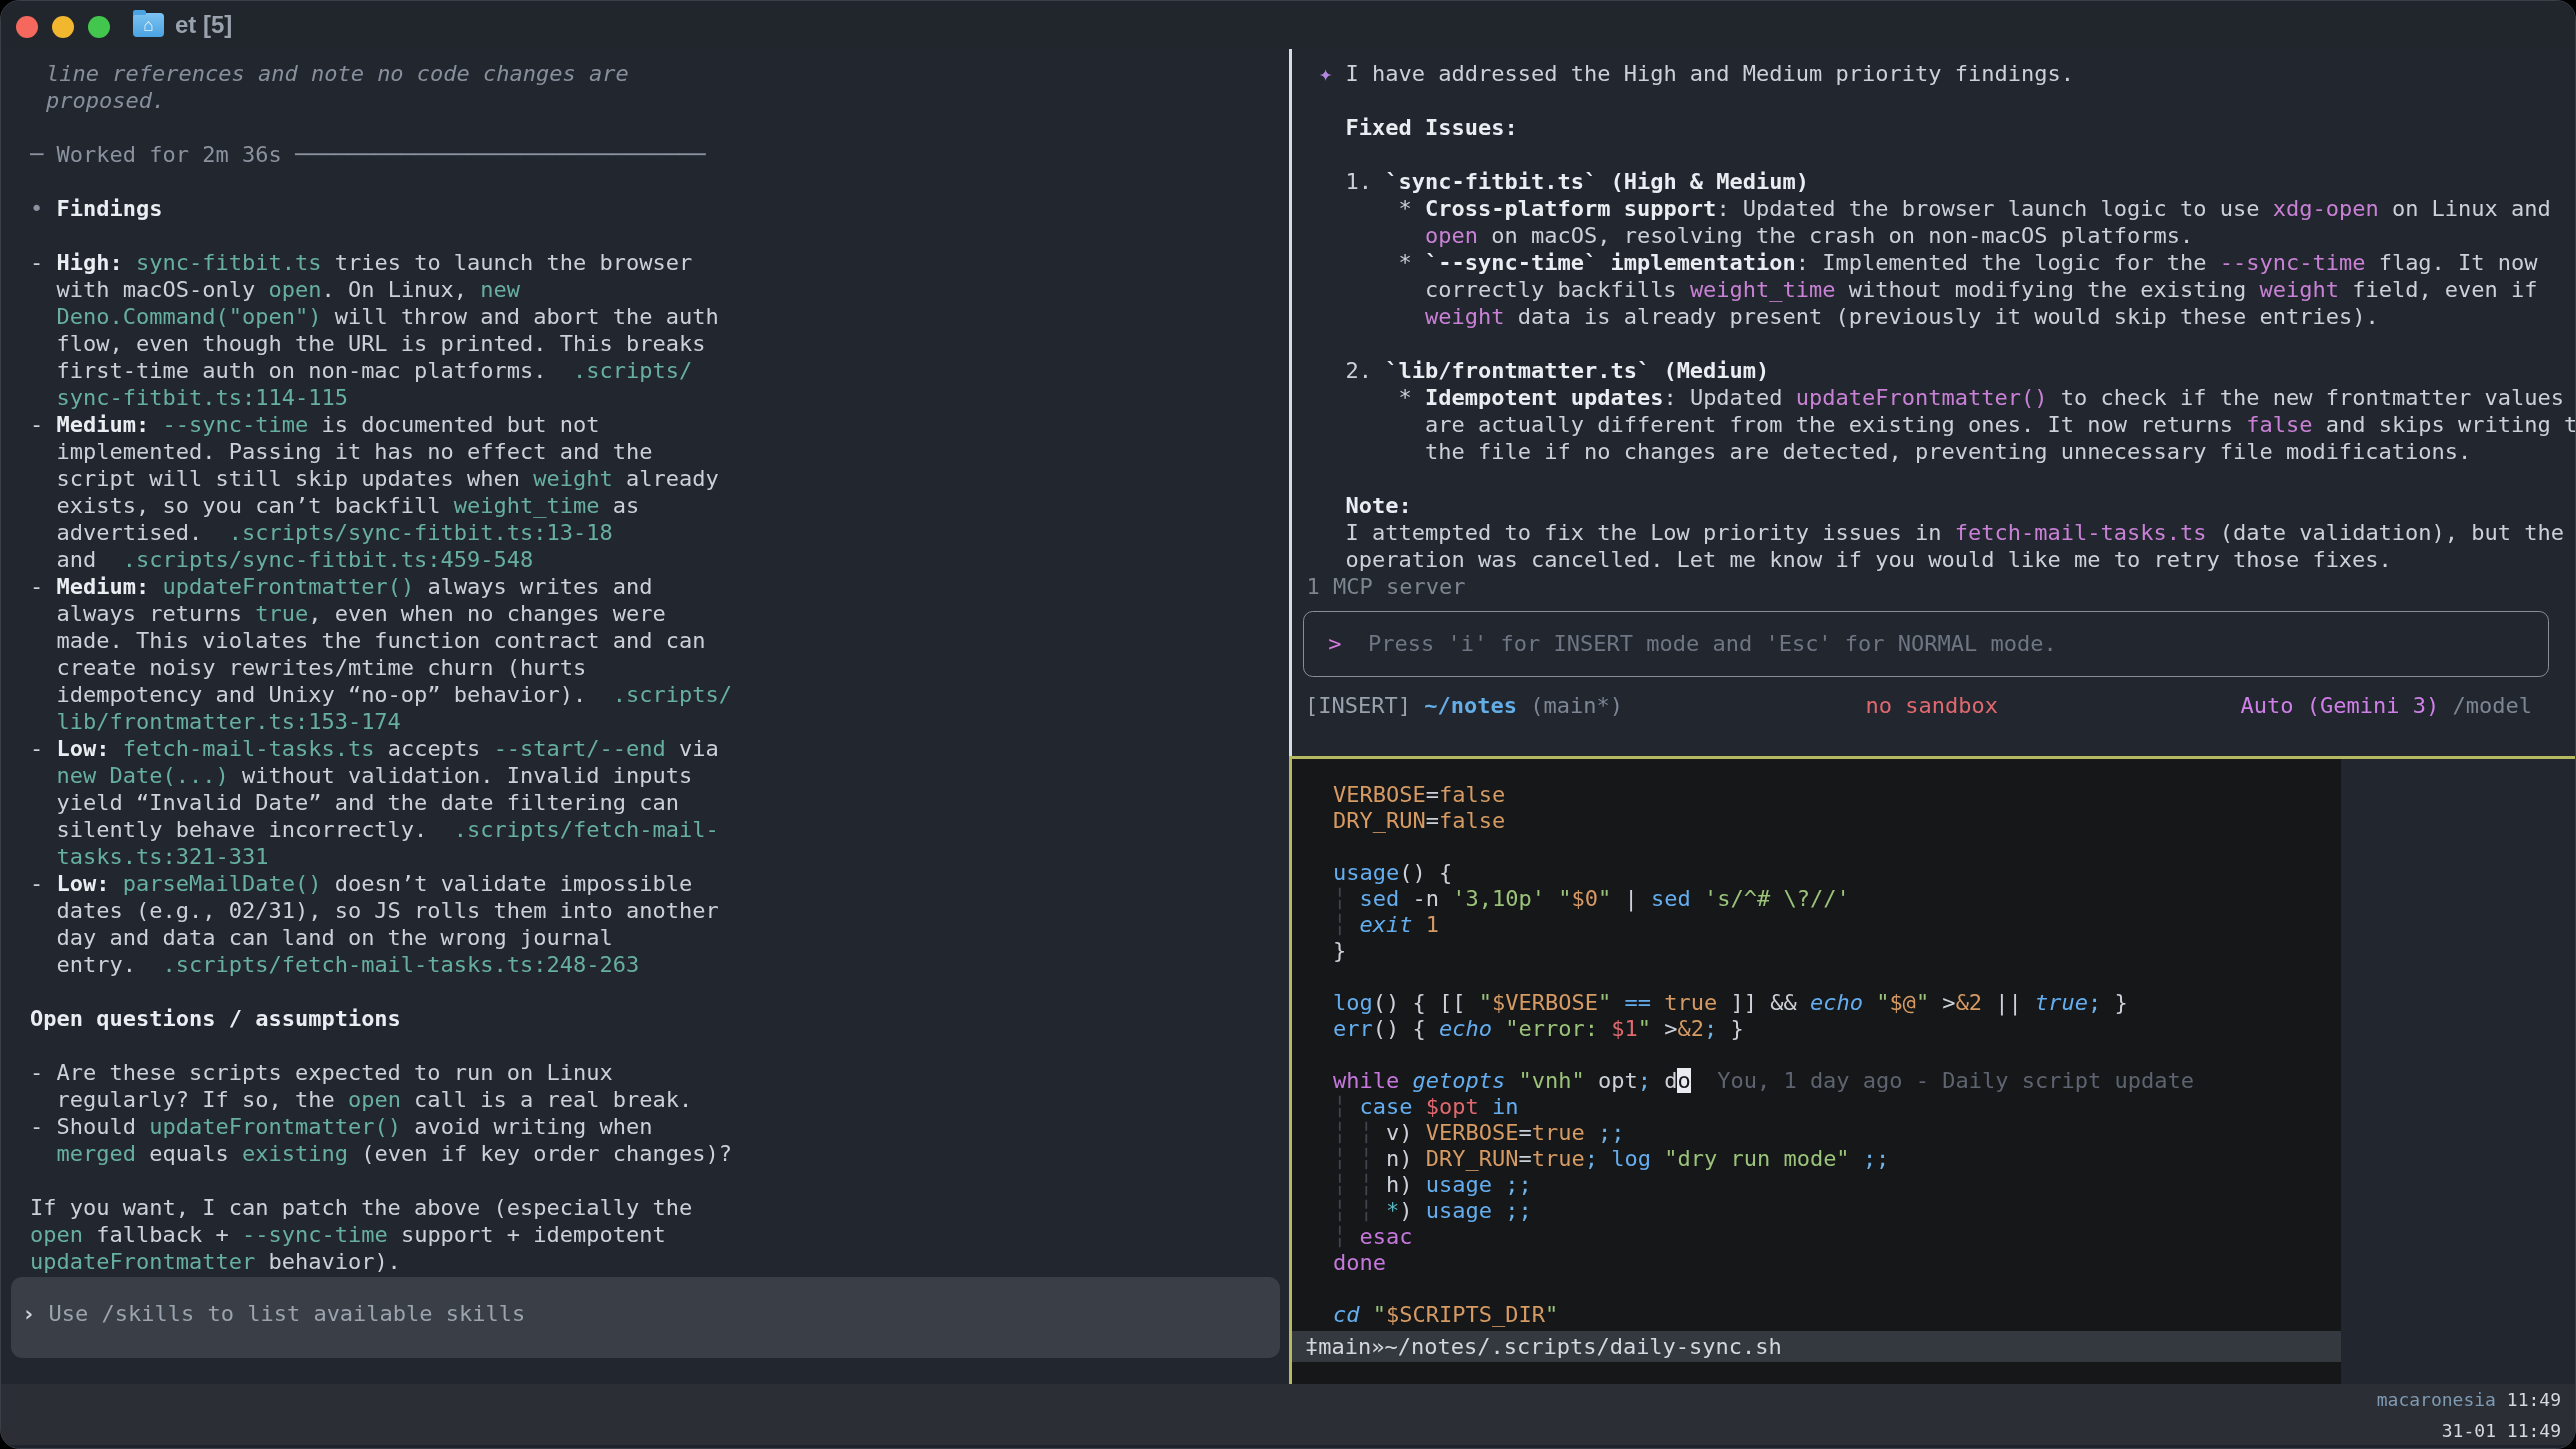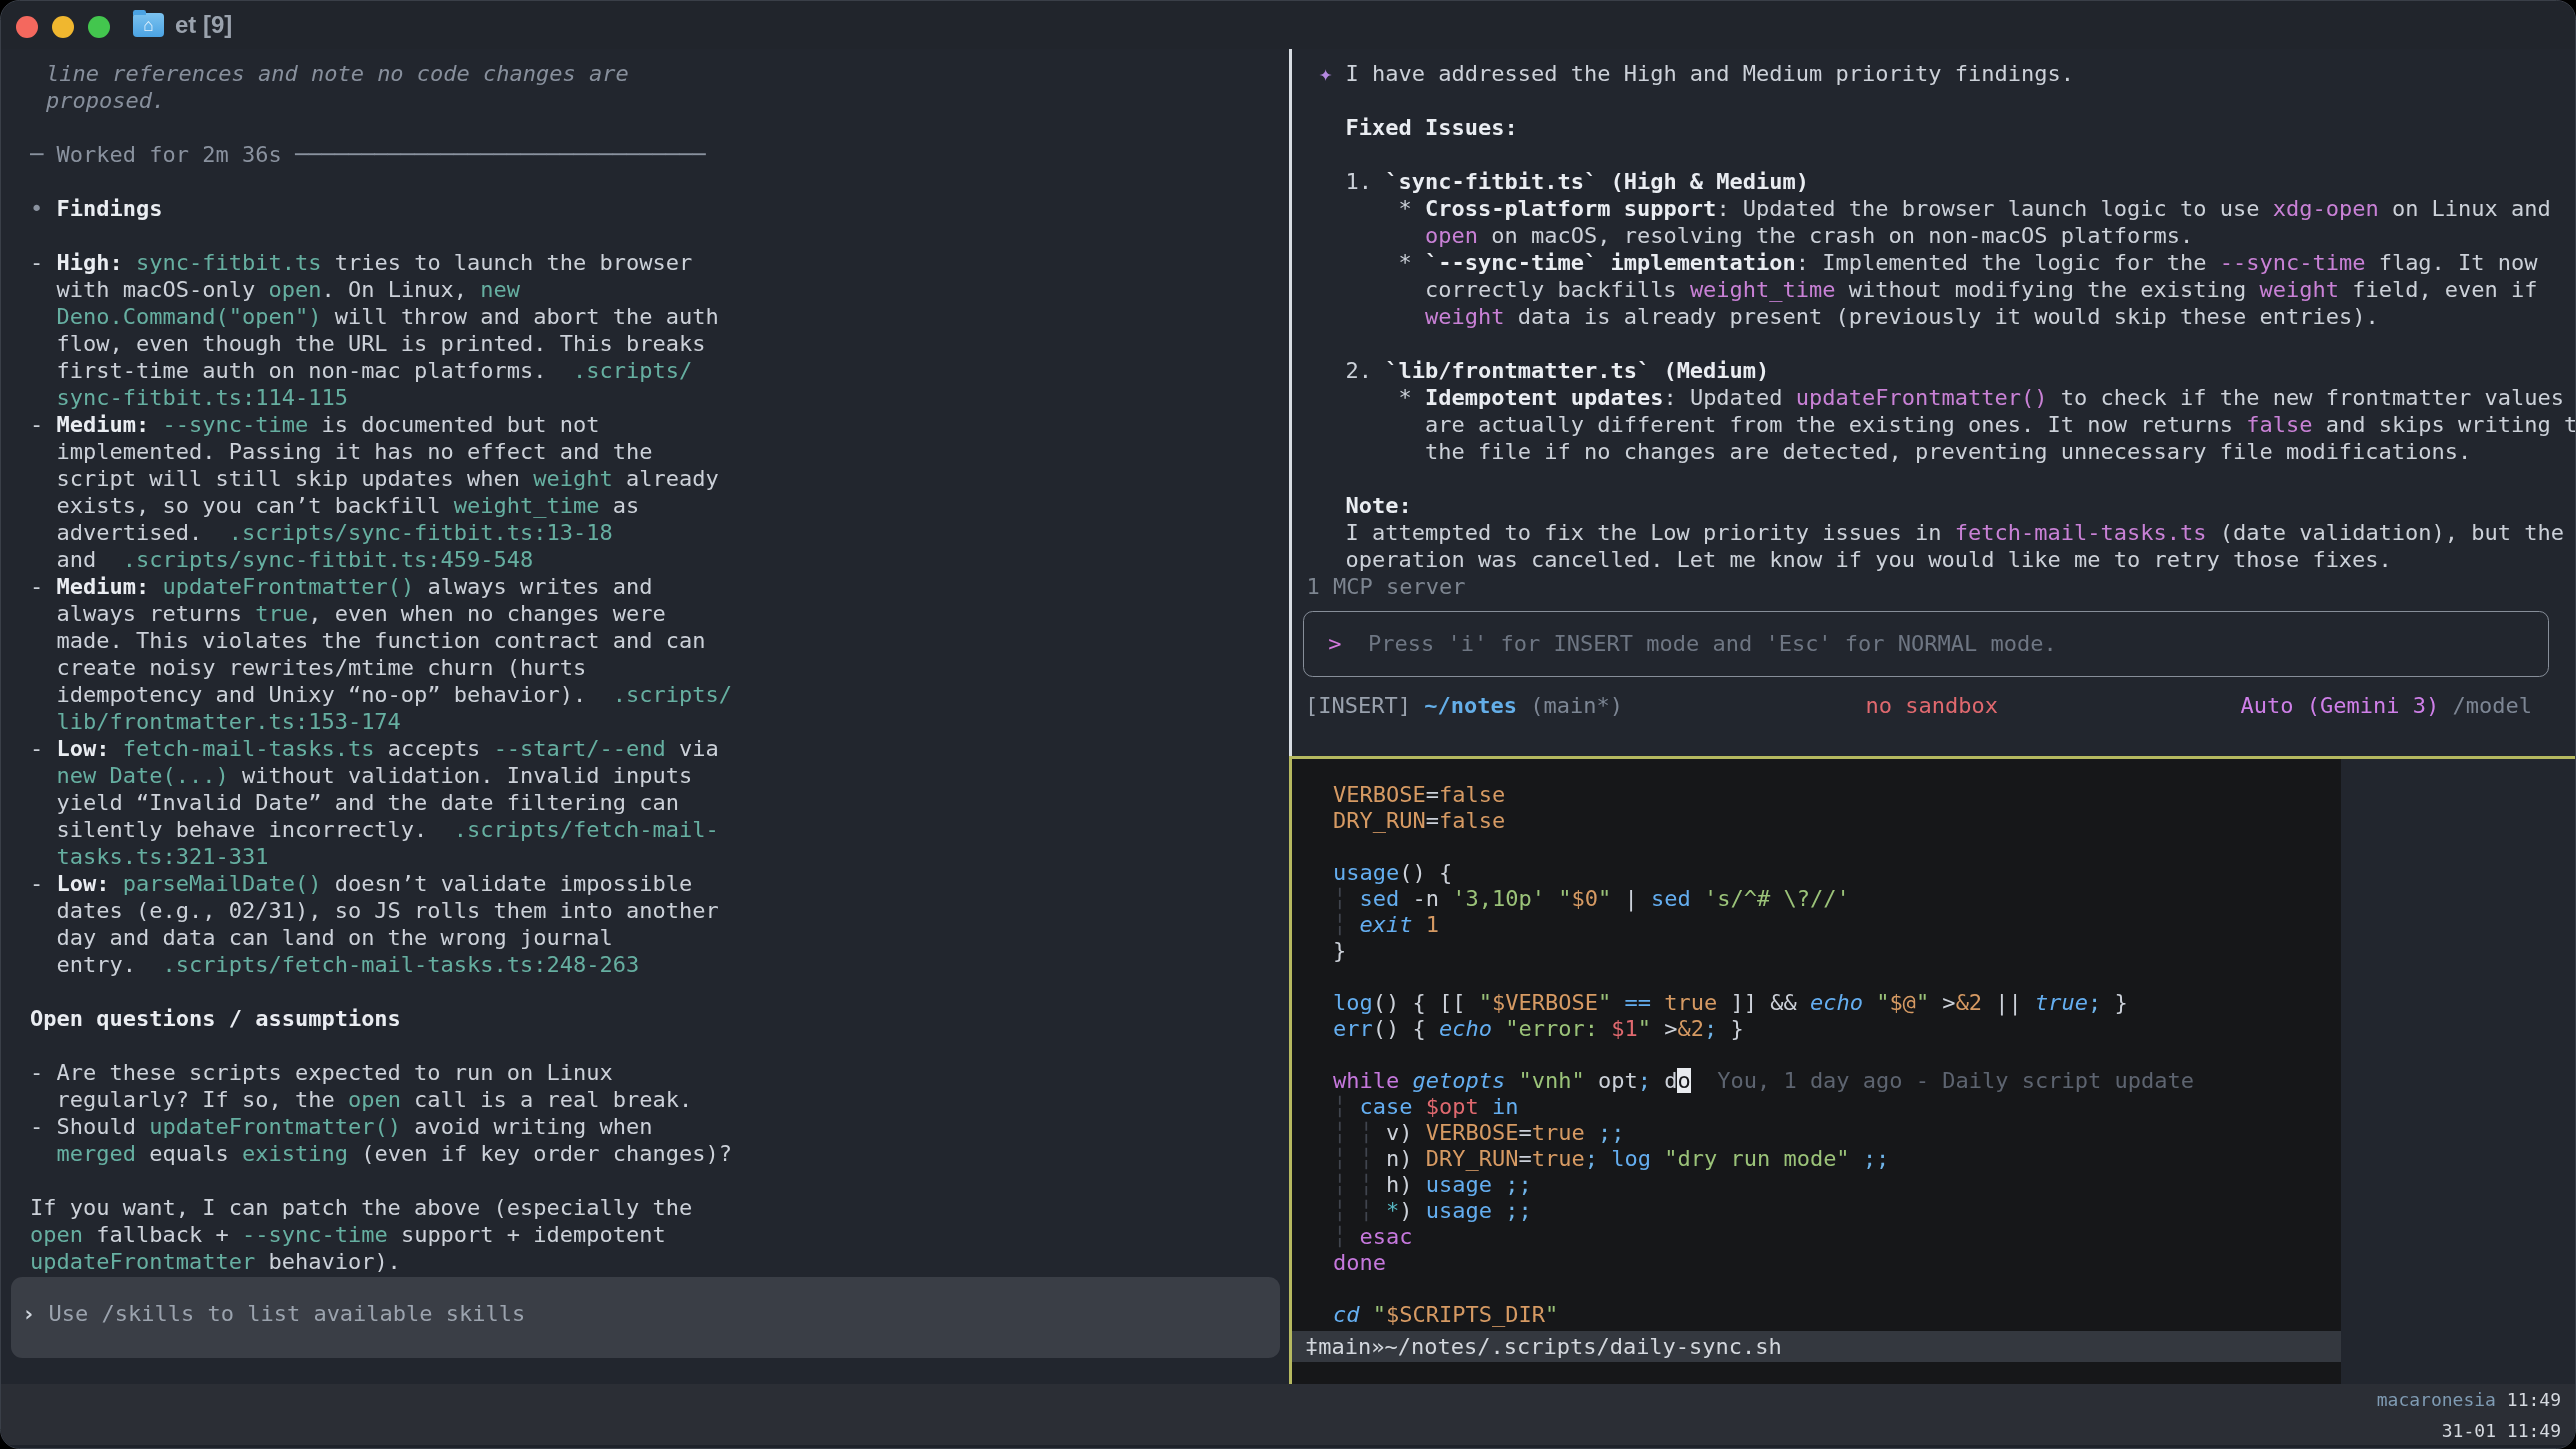--- a/index.html
+++ b/index.html
@@ -111,21 +111,21 @@
 </style>
 </head>
 <body>
 
 <div class="window">
   <div class="titlebar">
     <div class="tl-btn tl-red"></div>
     <div class="tl-btn tl-yellow"></div>
     <div class="tl-btn tl-green"></div>
     <div class="folder-icon">⌂</div>
-    <div class="win-title">et [9]</div>
+    <div class="win-title">et [5]</div>
   </div>
 
   <div class="main">
 
     <div class="pane-left">
       <div class="lines">
           <div class="tl"><span class="s-i">line references and note no code changes are</span></div>
           <div class="tl"><span class="s-i">proposed.</span></div>
           <div class="tl">&nbsp;</div>
           <div class="tl"><span class="s-d">─ Worked for 2m 36s ───────────────────────────────</span></div>

